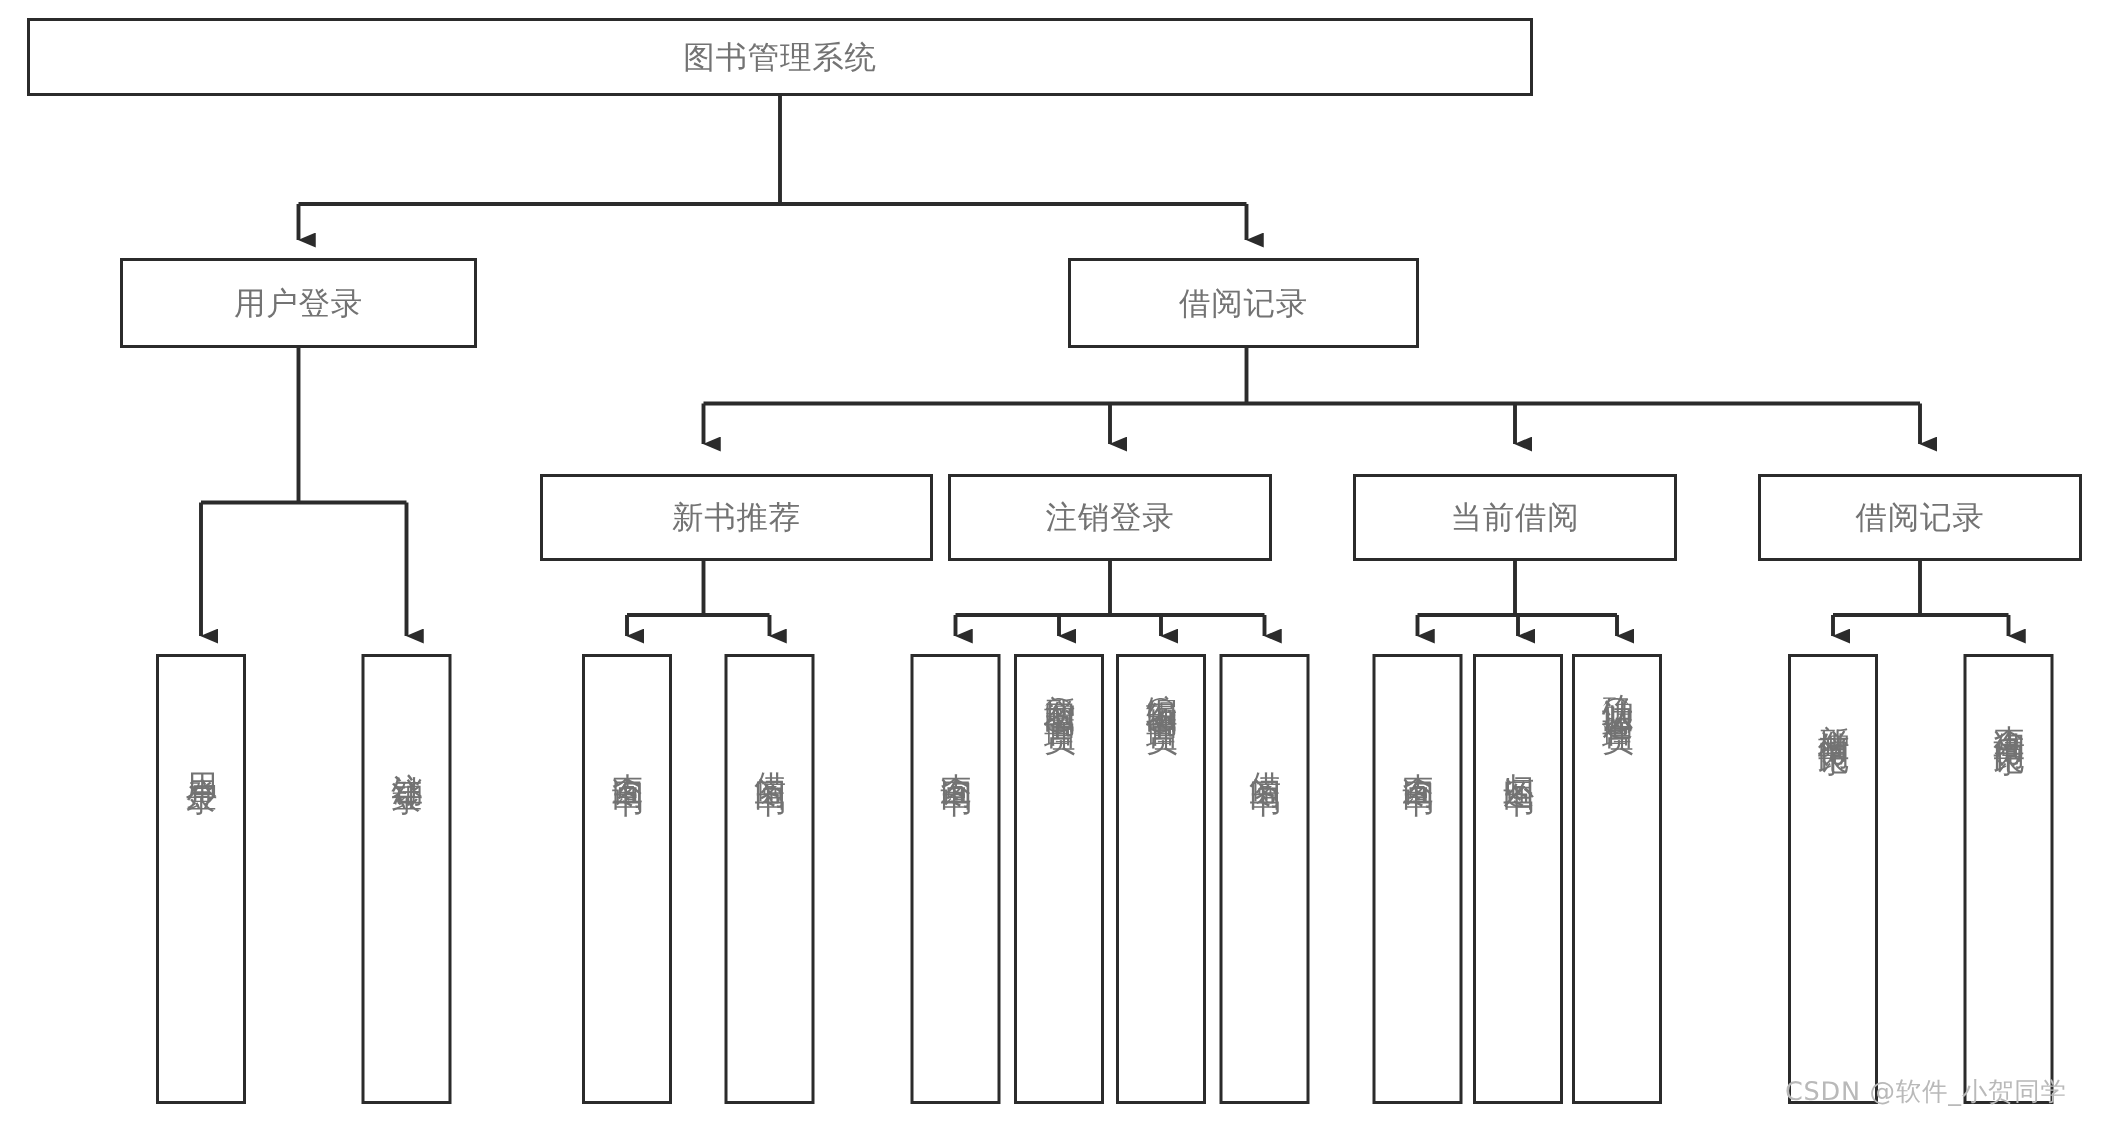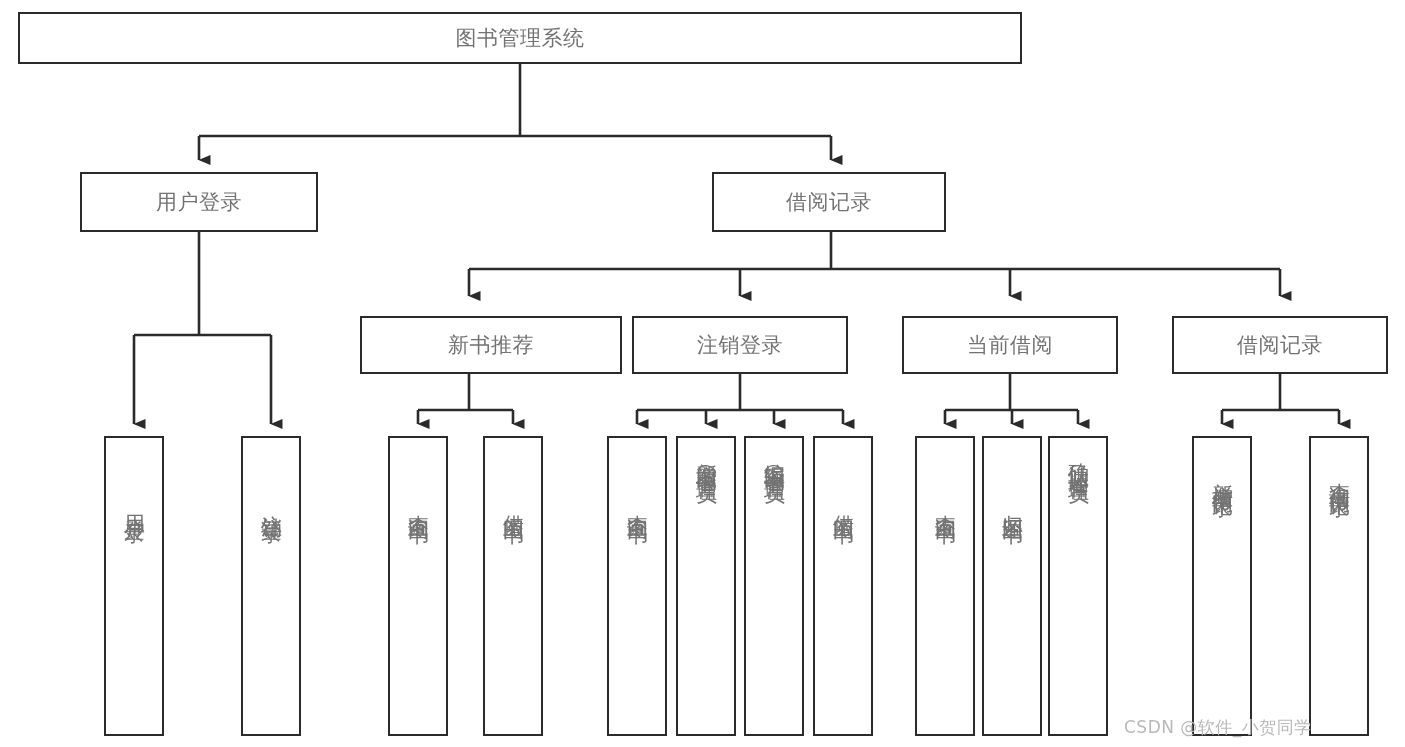--- a/index.html
+++ b/index.html
@@ -56,21 +56,21 @@
   .node.vertical .node-label {
     font-size: 21px;
     writing-mode: vertical-rl;
     text-orientation: upright;
     letter-spacing: 3px;
     line-height: 1;
     white-space: nowrap;
   }
   .watermark {
     position: absolute;
-    left: 1124px;
+    left: 1190px;
     top: 716px;
     font-size: 17px;
     color: #b9b9b9;
     letter-spacing: 0.5px;
     z-index: 6;
     white-space: nowrap;
     font-family: "DejaVu Sans", "Liberation Sans", sans-serif;
   }
 </style>
 </head>

